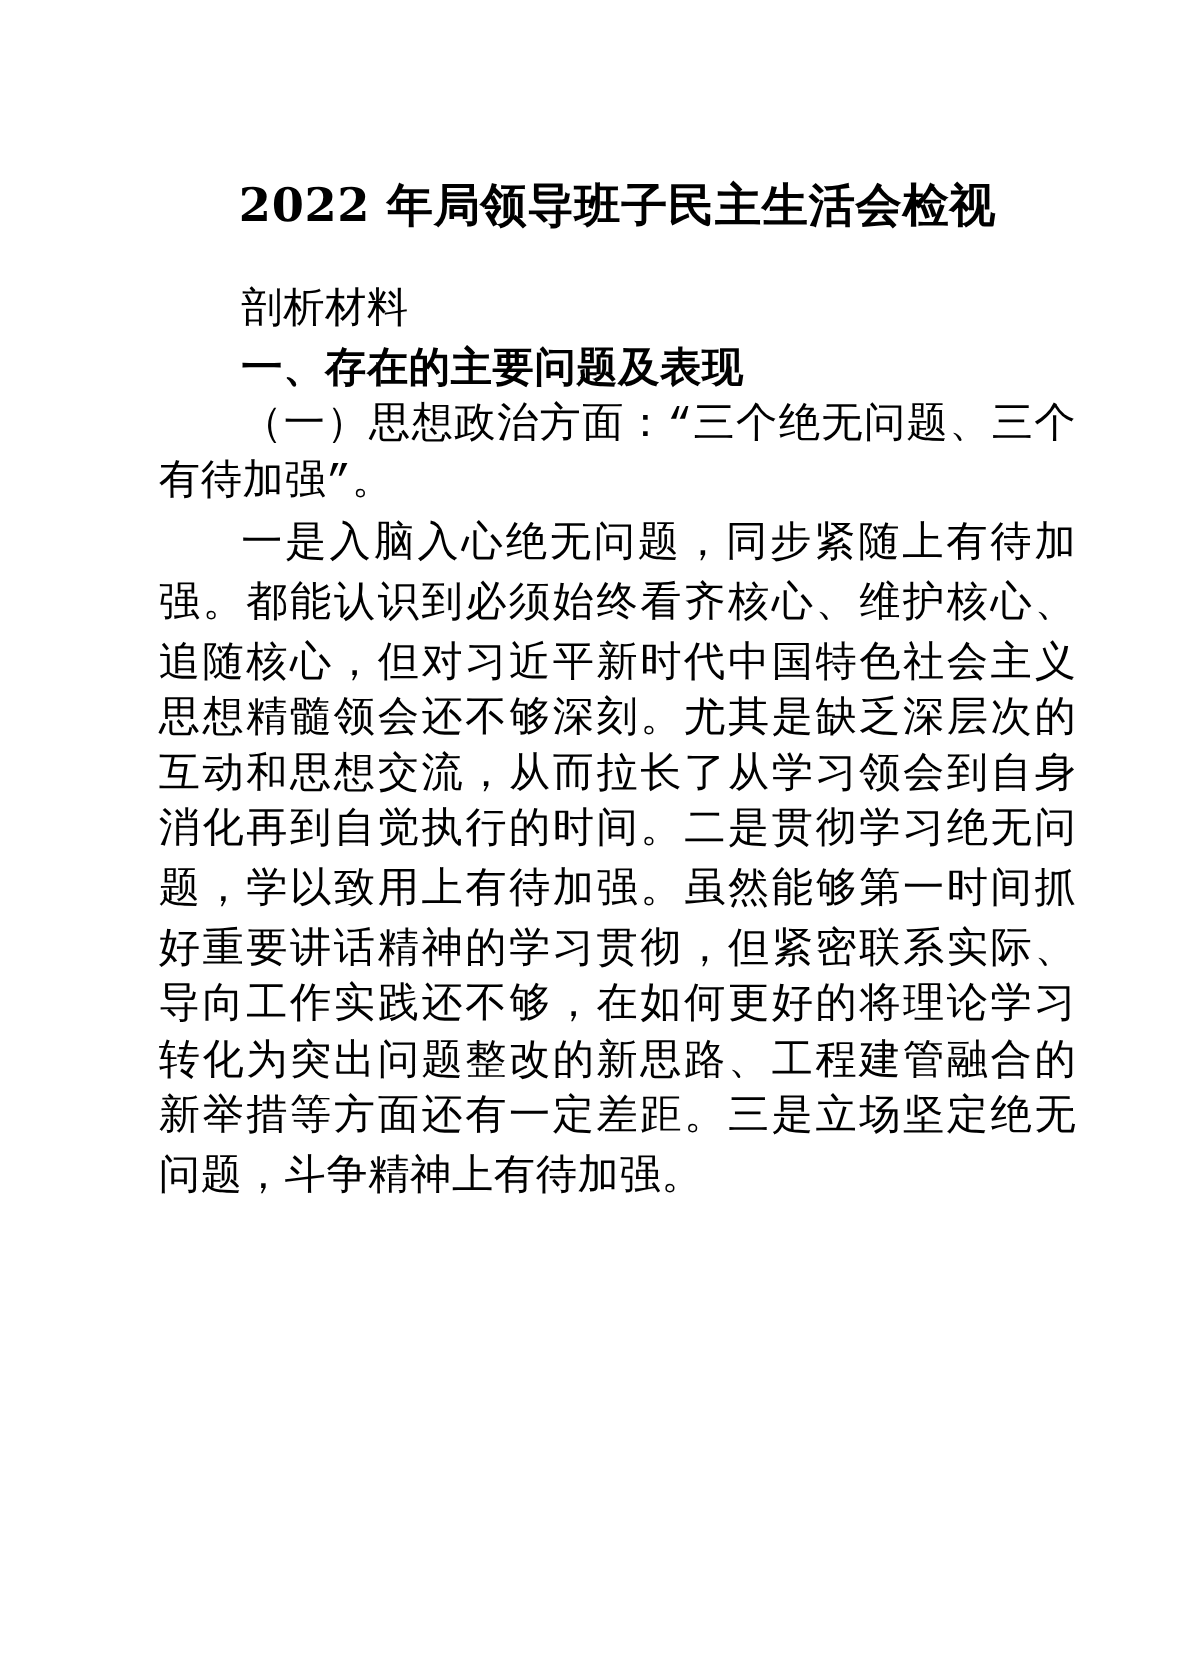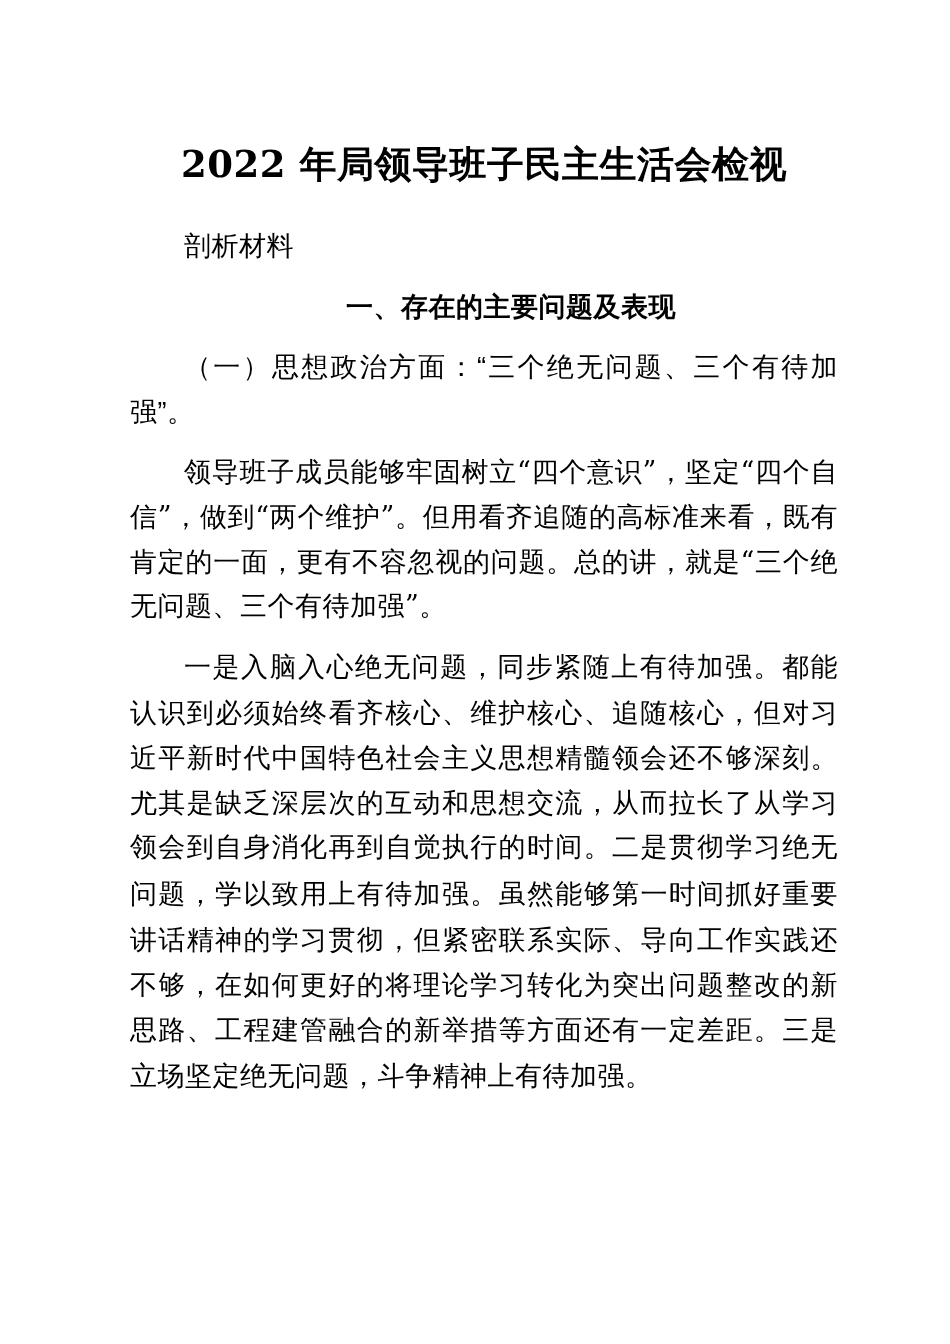--- a/index.html
+++ b/index.html
@@ -10,65 +10,64 @@
   body {
     width: 950px;
     height: 1344px;
     overflow: hidden;
     position: relative;
     color: #000000;
     font-family: "DejaVu Serif", serif;
   }
   .doc-page {
     position: absolute;
-    left: 114px;
+    left: 124px;
     top: 128px;
     width: 740px;
   }
   .doc-title {
     margin: 0;
     padding-top: 12px;
     text-align: center;
     font-size: 37px;
     font-weight: bold;
     line-height: 48px;
     font-family: "DejaVu Serif", serif;
     margin-bottom: 36px;
     letter-spacing: 0.5px;
   }
   .doc-body p.para {
-    margin: 16px;
-    font-size: 27px;
+    margin: 3px;
+    font-size: 33px;
     line-height: 44.6px;
     text-indent: 2em;
     text-align: justify;
     text-justify: inter-character;
     letter-spacing: 0.5px;
     font-family: "DejaVu Serif", serif;
   }
   .doc-body p.para.heading1 {
     font-family: "DejaVu Sans", sans-serif;
     font-weight: bold;
-    text-align: center;
+    text-align: left;
   }
   .doc-body p.para.heading2 {
-    font-family: Liberation Sans, sans-serif;
+    font-family: Liberation Mono, monospace;
   }
   .doc-body span.run {
     font-family: inherit;
   }
   .doc-body span.run.em {
     font-family: Liberation Mono, monospace;
   }
 </style>
 </head>
 <body>
 
 <div class="doc-page">
   <h1 class="doc-title">2022 年局领导班子民主生活会检视</h1>
   <div class="doc-body" id="doc-body">
       <p class="para body"><span class="run">剖析材料</span></p>
       <p class="para heading1"><span class="run">一、存在的主要问题及表现</span></p>
       <p class="para heading2"><span class="run">（一）思想政治方面：“三个绝无问题、三个有待加强”。</span></p>
-      <p class="para body"><span class="run">领导班子成员能够牢固树立“四个意识”，坚定“四个自信”，做到“两个维护”。但用看齐追随的高标准来看，既有肯定的一面，更有不容忽视的问题。总的讲，就是“三个绝无问题、三个有待加强”。</span></p>
       <p class="para body"><span class="run em">一是入脑入心绝无问题，同步紧随上有待加强。</span><span class="run">都能认识到必须始终看齐核心、维护核心、追随核心，但对习近平新时代中国特色社会主义思想精髓领会还不够深刻。尤其是缺乏深层次的互动和思想交流，从而拉长了从学习领会到自身消化再到自觉执行的时间。</span><span class="run em">二是贯彻学习绝无问题，学以致用上有待加强。</span><span class="run">虽然能够第一时间抓好重要讲话精神的学习贯彻，但紧密联系实际、导向工作实践还不够，在如何更好的将理论学习转化为突出问题整改的新思路、工程建管融合的新举措等方面还有一定差距。</span><span class="run em">三是立场坚定绝无问题，斗争精神上有待加强。</span></p>
     </div>
 </div>
 
 </body></html>

